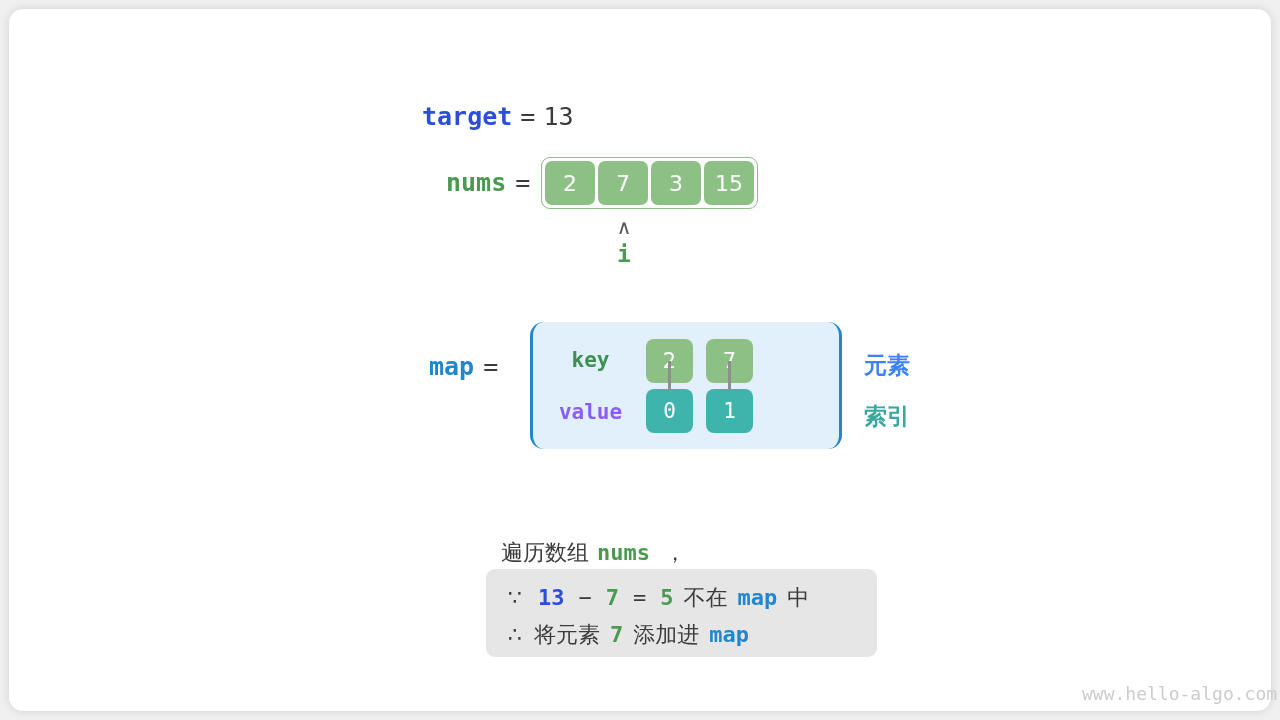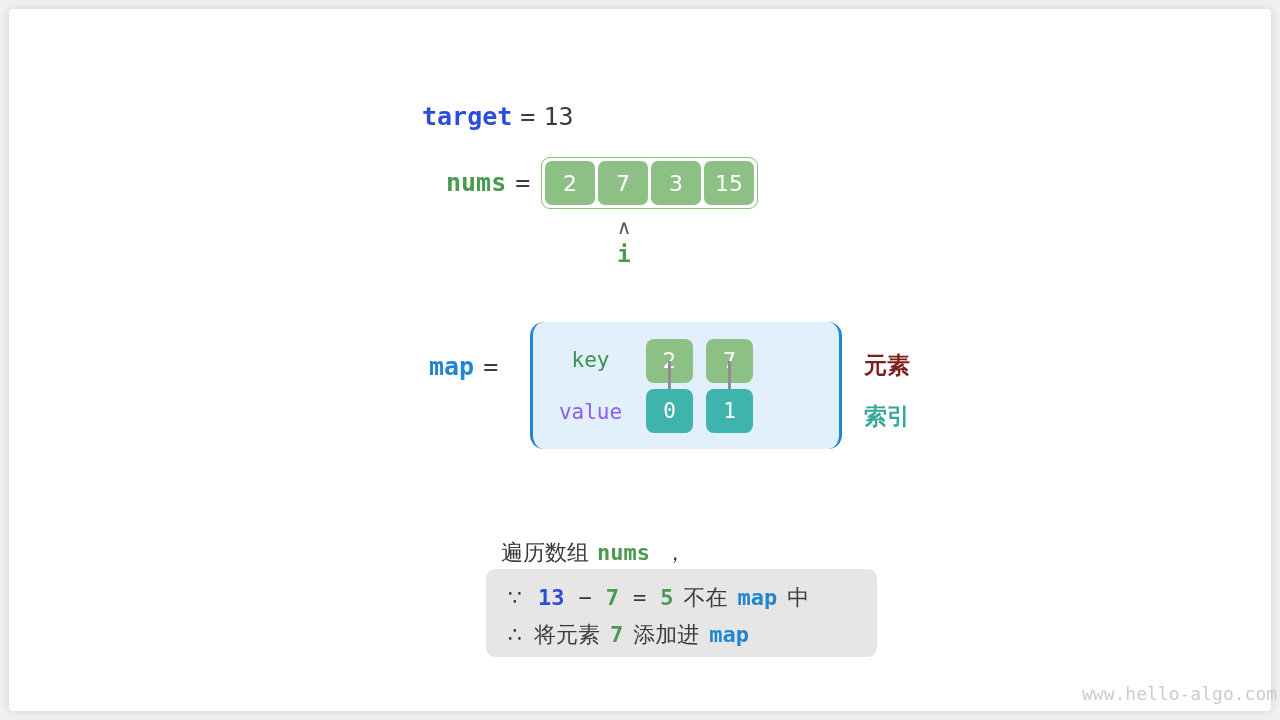--- a/index.html
+++ b/index.html
@@ -22,21 +22,21 @@
     background: #f0f0f0;
     box-sizing: border-box;
   }
   #card {
     position: absolute;
     left: 9px;
     top: 9px;
     width: 1262px;
     height: 702px;
     background: #ffffff;
-    border-radius: 4px;
+    border-radius: 14px;
     box-shadow: 0 0 10px rgba(0,0,0,0.13);
   }
 
   
   .mono {
     font-family: "DejaVu Sans Mono", monospace;
     font-weight: bold;
   }
   .label-target { color: #2b4ed8; }
   .label-nums   { color: #4a9a4f; }
@@ -159,21 +159,21 @@
     top: 0;
     width: 115px;
     height: 127px;
   }
   .map-rowlabel {
     position: absolute;
     right: 0;
     width: 115px;
     text-align: center;
     font-family: "DejaVu Sans Mono", monospace;
-    font-weight: normal;
+    font-weight: bold;
     font-size: 21px;
   }
   .map-rowlabel.key   { top: 26px;  color: #3d8f52; }
   .map-rowlabel.value { top: 78px;  color: #8b5cf6; }
 
   .map-col {
     position: absolute;
     top: 17px;
     width: 47px;
     height: 94px;
@@ -222,21 +222,21 @@
 
   
   .side-legend {
     position: absolute;
     left: 855px;
     font-family: "DejaVu Sans", sans-serif;
     font-weight: bold;
     font-size: 23px;
     white-space: nowrap;
   }
-  #legend-element { top: 341px; color: #7f1d1d; }
+  #legend-element { top: 341px; color: #3b82f6; }
   #legend-index   { top: 392px; color: #3aa79f; }
 
   
   #caption {
     position: absolute;
     left: 492px;
     top: 529px;
     font-size: 22px;
     color: #3c3c3c;
     white-space: nowrap;

